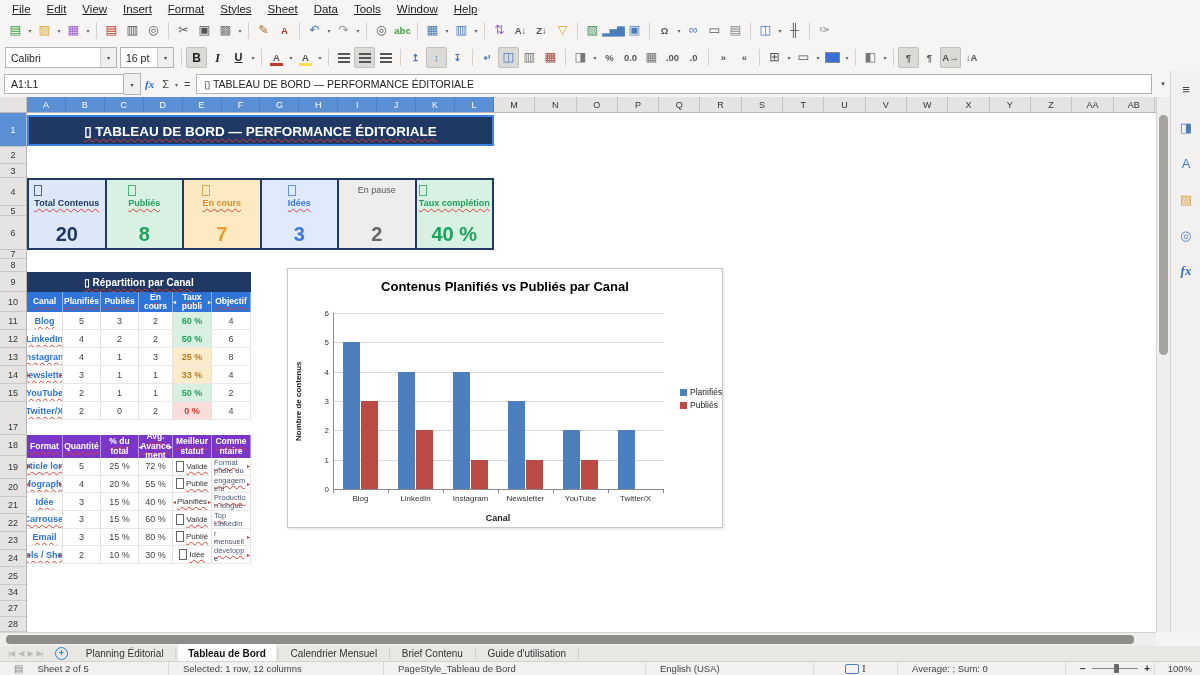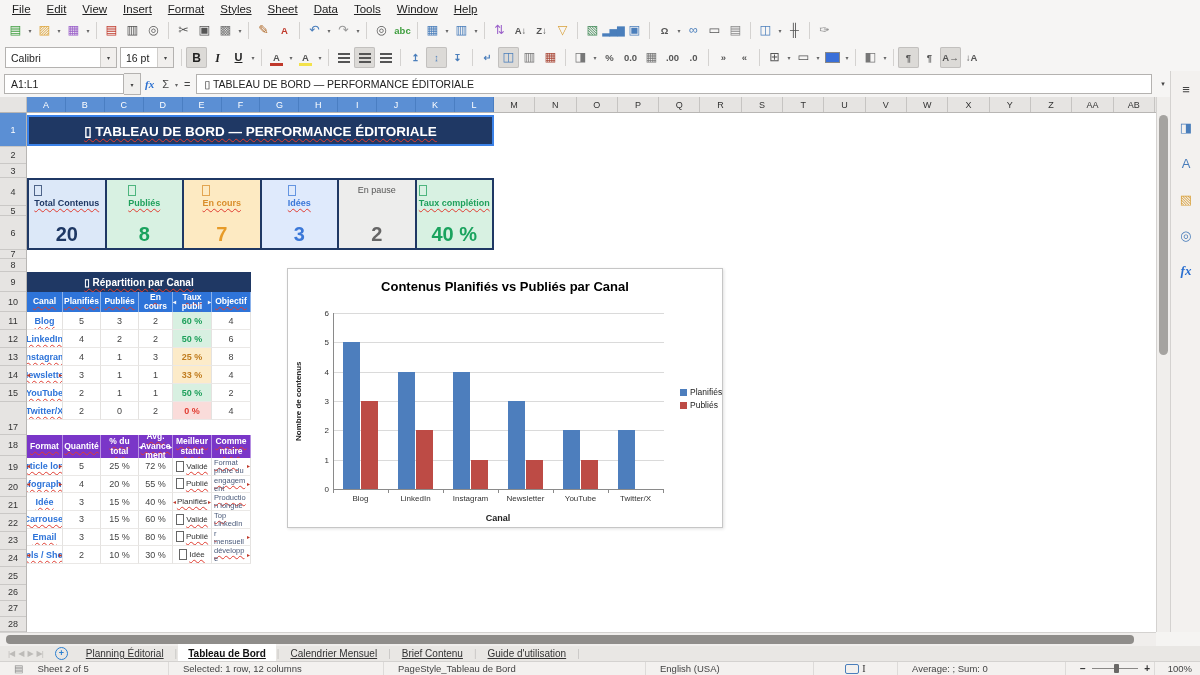--- a/index.html
+++ b/index.html
@@ -98,21 +98,21 @@
   .vthumb{position:absolute;left:2px;top:18px;width:9px;height:240px;background:#a5a3a0;border-radius:5px;}
   .hscroll{position:absolute;left:0;top:632px;width:1156px;height:14px;background:#f0eeec;border-top:1px solid #d4d2d0;box-sizing:border-box;}
   .hthumb{position:absolute;left:6px;top:2px;width:1128px;height:9px;background:#8f8d8a;border-radius:4px;}
   
   .sidebar{position:absolute;left:1170px;top:71px;width:30px;height:561px;background:#f3f1ef;border-left:1px solid #d4d2d0;box-sizing:border-box;}
   .sbi{position:absolute;left:0;width:30px;height:24px;display:flex;align-items:center;justify-content:center;font-size:13px;}
   
   .tabbar{position:absolute;left:0;top:646px;width:1200px;height:15px;background:#e9e7e4;display:flex;align-items:center;font-size:10px;color:#333;}
   .tnav{color:#bdbbb8;font-size:8px;padding:0 2px;letter-spacing:-1px;}
   .addsheet{width:11px;height:11px;border:1px solid #2a7fd0;border-radius:50%;color:#2a7fd0;font-size:9px;line-height:10px;text-align:center;margin:0 8px 0 10px;font-weight:bold;}
-  .stab{padding:2px 10px;white-space:nowrap;height:100%;display:flex;align-items:center;text-decoration:underline;}
+  .stab{padding:2px 10px;white-space:nowrap;height:100%;display:flex;align-items:center;}
   .stab.active{background:#fff;font-weight:bold;color:#111;}
   .tsep{color:#c6c4c2;padding:0 1px;}
   
   .statusbar{position:absolute;left:0;top:661px;width:1200px;height:14px;background:#f3f1ef;border-top:1px solid #d4d2d0;display:flex;align-items:center;font-size:9.5px;color:#444;box-sizing:border-box;}
   .sseg{height:100%;display:flex;align-items:center;padding-left:14px;box-sizing:border-box;white-space:nowrap;overflow:hidden;}
   .sseg + .sseg{border-left:1px solid #dddbd9;}
   .docicon{font-size:10px;color:#888;margin-right:14px;}
   .selmode{width:12px;height:8px;border:1px solid #4a7ebb;border-radius:2px;margin-right:3px;}
   .ibeam{font-family:"Liberation Serif",serif;font-size:10px;color:#333;}
   .zoomtrack{width:58px;height:1px;background:#8a8886;margin:0 6px;position:relative;}
@@ -439,21 +439,21 @@
         <div class="rh" style="top: 289px; height: 18px; margin-left: 44px;">16</div>
         <div class="rh" style="top: 307px; height: 15px;">17</div>
         <div class="rh" style="top: 322px; height: 21px;">18</div>
         <div class="rh" style="top: 343px; height: 23px;">19</div>
         <div class="rh" style="top: 366px; height: 17.66px;">20</div>
         <div class="rh" style="top: 383.66px; height: 17.66px;">21</div>
         <div class="rh" style="top: 401.32px; height: 17.66px;">22</div>
         <div class="rh" style="top: 418.98px; height: 17.66px;">23</div>
         <div class="rh" style="top: 436.64px; height: 17.66px;">24</div>
         <div class="rh" style="top: 454.3px; height: 17.66px;">25</div>
-        <div class="rh" style="top: 471.96px; height: 16px;">26</div>
+        <div class="rh" style="top: 471.96px; height: 16px;">34</div>
         <div class="rh" style="top: 487.96px; height: 16px;">27</div>
         <div class="rh" style="top: 503.96px; height: 15px;">28</div>
       </div>
 
     <div class="banner">
       <span class="sq">▯  TABLEAU DE BORD — PERFORMANCE ÉDITORIALE</span>
     </div>
 
     <div class="kpis" id="kpis">
         <div class="kpi t-navy">

